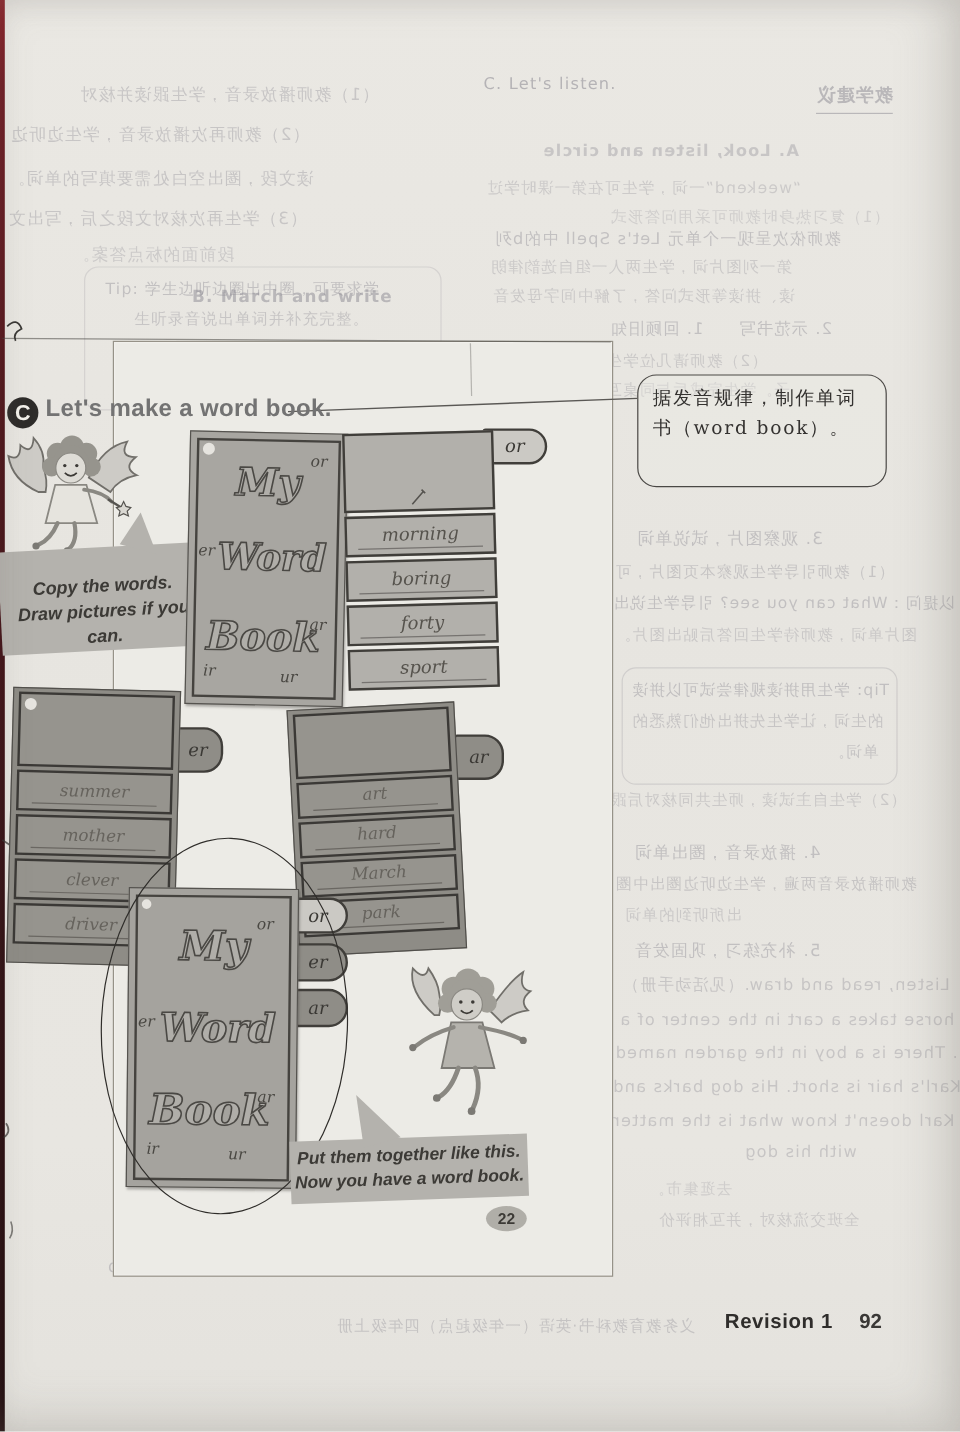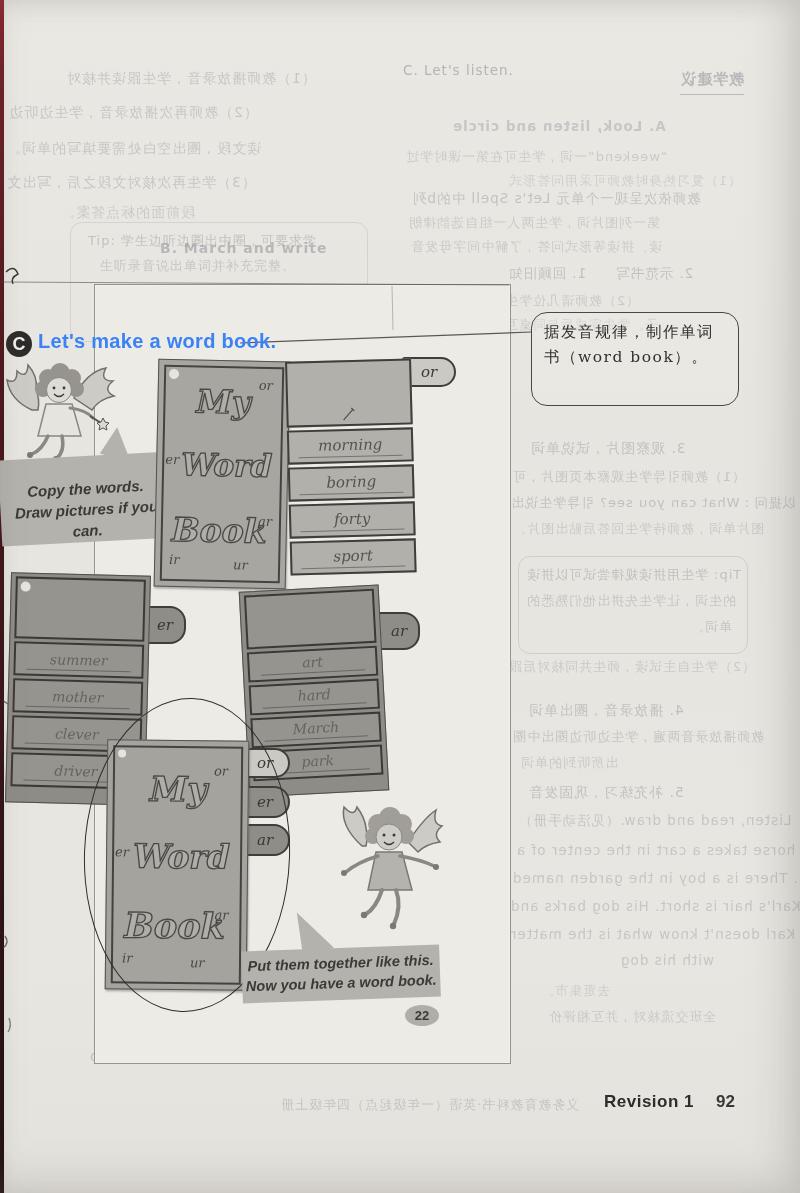--- a/index.html
+++ b/index.html
@@ -18,21 +18,21 @@
          filter:blur(.4px);white-space:nowrap;letter-spacing:1px;}
   .mirror{transform:scaleX(-1);}
   .gbold{font-weight:bold;}
   .gbox{position:absolute;border:1px solid #9a98a0;border-radius:12px;}
   
   .panel{left:94px;top:284px;width:415px;height:778px;background:#ecebe6;
          border:1px solid #969288;box-shadow:0 0 0 1px rgba(255,255,255,.25) inset;}
   
   .c-badge{left:6px;top:331px;width:26px;height:26px;border-radius:50%;background:#2e2c2a;
            color:#f2f0ea;font-weight:bold;font-size:18px;text-align:center;line-height:26px;}
-  .heading{left:38px;top:330px;font-size:20px;font-weight:bold;color:#3b82f6;
+  .heading{left:38px;top:330px;font-size:20px;font-weight:bold;color:#737373;
            letter-spacing:.3px;white-space:nowrap;}
   
   .callout{left:531px;top:312px;width:208px;height:94px;border:1.5px solid #4a4845;border-radius:16px;
            padding:7px 10px 0 12px;box-sizing:border-box;background:rgba(236,234,229,.35);}
   .callout div{font-family:"DejaVu Serif","DejaVu Sans",serif;color:#343230;font-size:15.5px;
                line-height:1.6;letter-spacing:1.5px;white-space:nowrap;}
   .callout .ind{text-indent:2.1em;}
   
   .cover{background:#a8a6a1;border:1px solid #55534f;box-shadow:1px 2px 2px rgba(60,58,54,.35);}
   .cover .frame{position:absolute;left:5px;top:5px;right:5px;bottom:5px;border:2.5px solid #45433f;}
@@ -68,21 +68,21 @@
 </style>
 </head>
 <body>
 
 <div class="abs spine"></div>
 
 <div>
   <div class="ghost" style="left:403px;top:62px;font-size:13.5px;opacity:.55;">C. Let's listen.</div>
   <div class="ghost gbold" style="left:160px;top:240px;font-size:14px;opacity:.5;">B. March and write</div>
   <div class="ghost" style="left:88px;top:232px;font-size:13px;opacity:.4;">Tip: 学生边听边圈出中圈，可要求学</div>
-  <div class="ghost" style="left:100px;top:257px;font-size:13px;opacity:.35;">生听录音说出单词并补充完整。</div>
+  <div class="ghost" style="left:112px;top:257px;font-size:13px;opacity:.35;">生听录音说出单词并补充完整。</div>
   <div class="ghost" style="left:106px;top:1020px;font-size:14px;opacity:.45;">请学生根据职业内容回答问题，Wha</div>
   <div class="ghost" style="left:90px;top:1048px;font-size:14px;opacity:.4;">does he/she often do on Saturday/Sunday?</div>
   <div class="ghost mirror gbold" style="left:680px;top:70px;font-size:15px;opacity:.5;border-bottom:1px solid #8b8992;padding-bottom:5px;">教学建议</div>
   <div class="ghost mirror gbold" style="left:452px;top:118px;font-size:13.5px;opacity:.35;">A. Look, listen and circle</div>
   <div class="ghost mirror" style="left:405px;top:148px;font-size:13px;opacity:.3;">“weekend”一词，学生可在第一课时学过</div>
   <div class="ghost mirror" style="left:508px;top:172px;font-size:13px;opacity:.25;">（1）复习热身时教师可采用问答形式</div>
   <div class="ghost mirror" style="left:412px;top:190px;font-size:13.5px;opacity:.4;">教师依次呈现一个单元 Let's Spell 中的b列</div>
   <div class="ghost mirror" style="left:408px;top:214px;font-size:13px;opacity:.3;">第一列图片词，学生两人一组自选韵律朗</div>
   <div class="ghost mirror" style="left:410px;top:238px;font-size:13px;opacity:.3;">读、拼读等形式问答，了解中间字母发音</div>
   <div class="ghost mirror" style="left:508px;top:265px;font-size:13.5px;opacity:.4;">2. 示范书写　　1. 回顾旧知</div>

